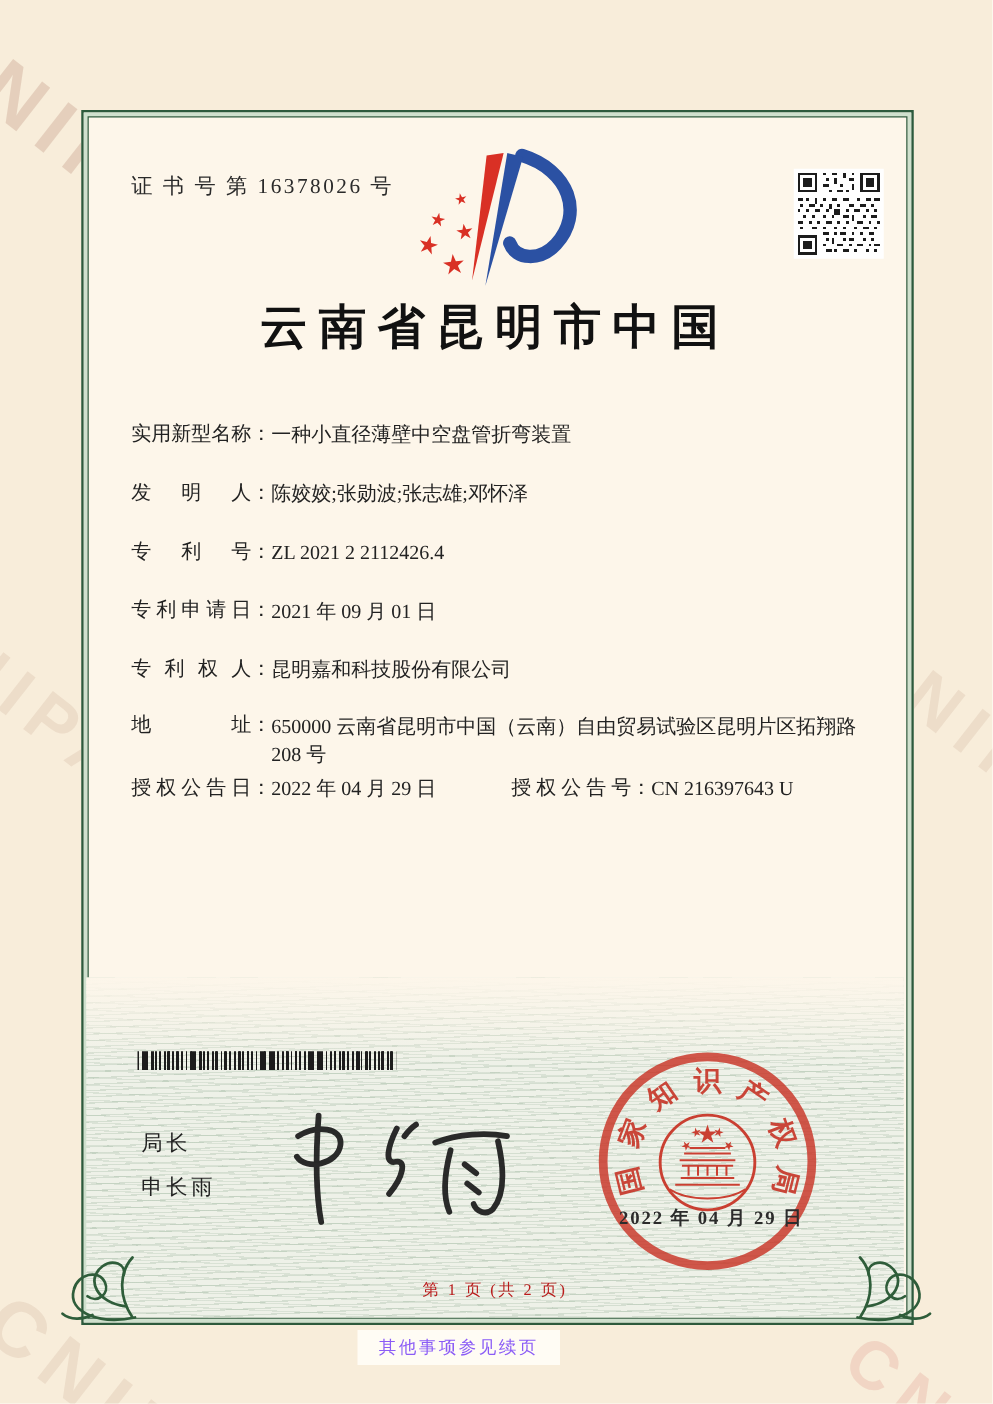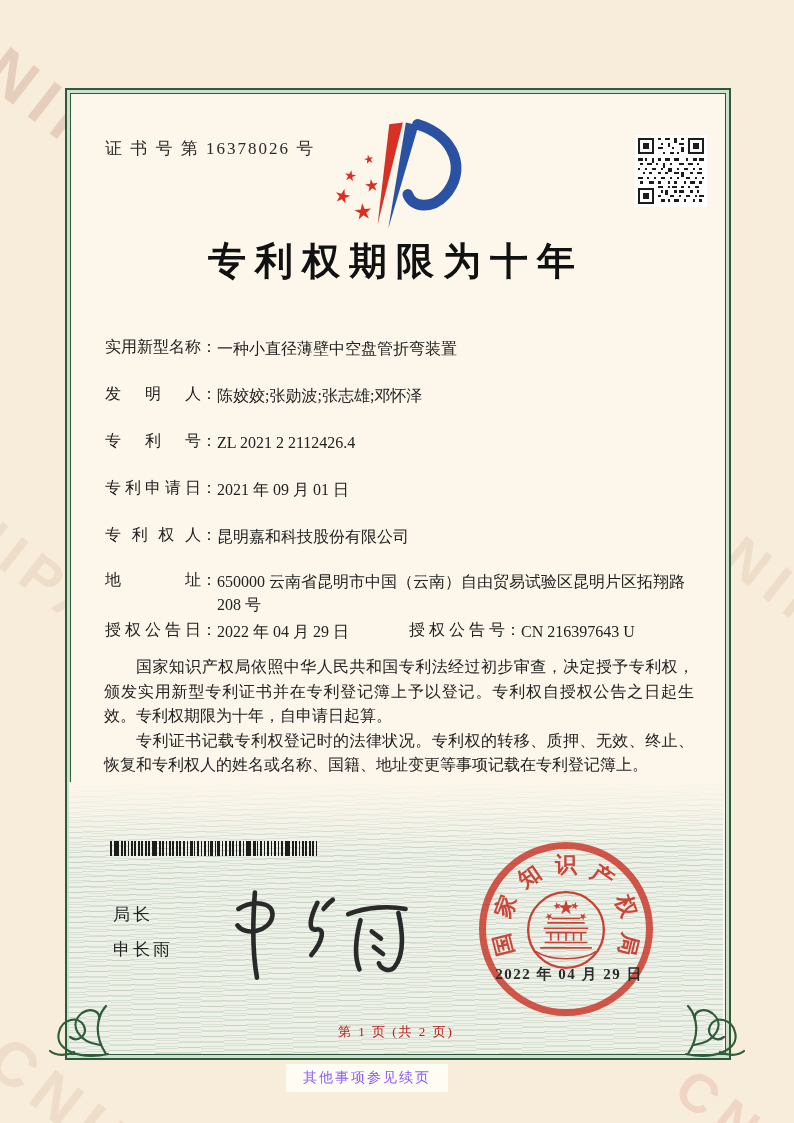--- a/index.html
+++ b/index.html
@@ -169,21 +169,21 @@
                M2,15 h1v1h-1z M5,15 h1v1h-1z M9,15 h1v1h-1z M12,15 h1v1h-1z M16,15 h2v1h-2z M19,15 h1v2h-1z M23,15 h1v1h-1z M26,15 h2v1h-2z
                M0,17 h2v1h-2z M4,17 h1v1h-1z M7,17 h1v1h-1z M10,17 h2v1h-2z M14,17 h1v1h-1z M17,17 h1v1h-1z M21,17 h2v1h-2z M25,17 h1v1h-1z M28,17 h1v1h-1z
                M1,19 h1v1h-1z M5,19 h2v1h-2z M9,19 h1v1h-1z M13,19 h1v1h-1z M16,19 h1v1h-1z M20,19 h1v1h-1z M23,19 h2v1h-2z M27,19 h1v1h-1z
                M9,21 h2v1h-2z M13,21 h1v1h-1z M15,21 h2v1h-2z M19,21 h1v1h-1z M22,21 h1v1h-1z M25,21 h2v1h-2z
                M10,23 h1v1h-1z M12,23 h1v2h-1z M16,23 h1v1h-1z M18,23 h2v1h-2z M23,23 h1v1h-1z M26,23 h1v1h-1z
                M9,25 h1v1h-1z M14,25 h2v1h-2z M18,25 h1v1h-1z M21,25 h2v1h-2z M25,25 h1v1h-1z M27,25 h2v1h-2z
                M10,27 h2v1h-2z M13,27 h1v1h-1z M16,27 h2v1h-2z M20,27 h1v1h-1z M24,27 h1v1h-1z M27,27 h1v1h-1z"></path>
     </g>
   </svg>
 
-  <div class="title">专利权期限为十年</div>
+  <div class="title">云南省昆明市中国</div>
 
   <div class="field-row" style="top:337px;">
     <span class="field-label">实用新型名称</span>
       <span class="field-colon">：</span>
     <span class="field-value">一种小直径薄壁中空盘管折弯装置</span>
   </div>
   <div class="field-row" style="top:384px;">
     <span class="field-label">发明人</span>
       <span class="field-colon">：</span>
     <span class="field-value">陈姣姣;张勋波;张志雄;邓怀泽</span>
@@ -214,24 +214,20 @@
         <span class="field-colon">：</span>
       <span class="field-value">2022 年 04 月 29 日</span>
     </span>
     <span class="grant-group" style="margin-left:60px;font-family:Liberation Serif, serif;">
       <span class="field-label">授权公告号</span>
         <span class="field-colon">：</span>
       <span class="field-value">CN 216397643 U</span>
     </span>
   </div>
 
-  <div class="body-text">
-    <p>国家知识产权局依照中华人民共和国专利法经过初步审查，决定授予专利权，颁发实用新型专利证书并在专利登记簿上予以登记。专利权自授权公告之日起生效。专利权期限为十年，自申请日起算。</p>
-    <p>专利证书记载专利权登记时的法律状况。专利权的转移、质押、无效、终止、恢复和专利权人的姓名或名称、国籍、地址变更等事项记载在专利登记簿上。</p>
-  </div>
 
   <div class="barcode"></div>
 
   <div class="signer-role">局长</div>
   <div class="signer-name">申长雨</div>
   <svg class="signature" viewBox="0 0 200 105" aria-hidden="true">
     <g fill="none" stroke="#1a1a1a" stroke-width="4.5" stroke-linecap="round" stroke-linejoin="round" opacity="0.92">
       <path d="M36,14 C34,40 33,70 38,97"></path>
       <path d="M20,30 C34,21 55,23 53,37 C51,52 26,57 19,46"></path>
       <path d="M97,24 C90,38 87,52 96,50 C105,48 102,62 91,75"></path>

